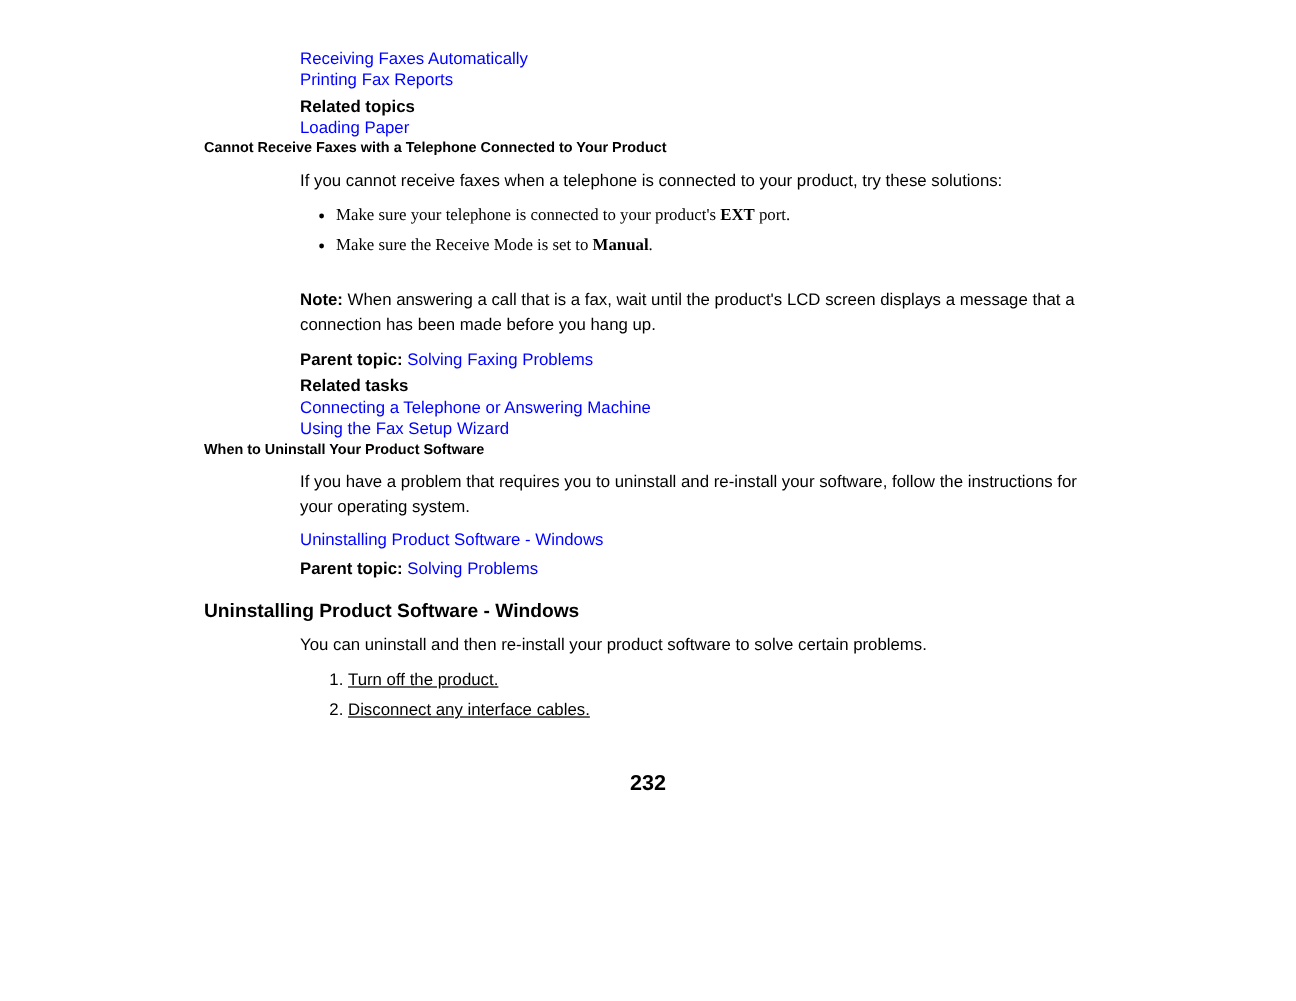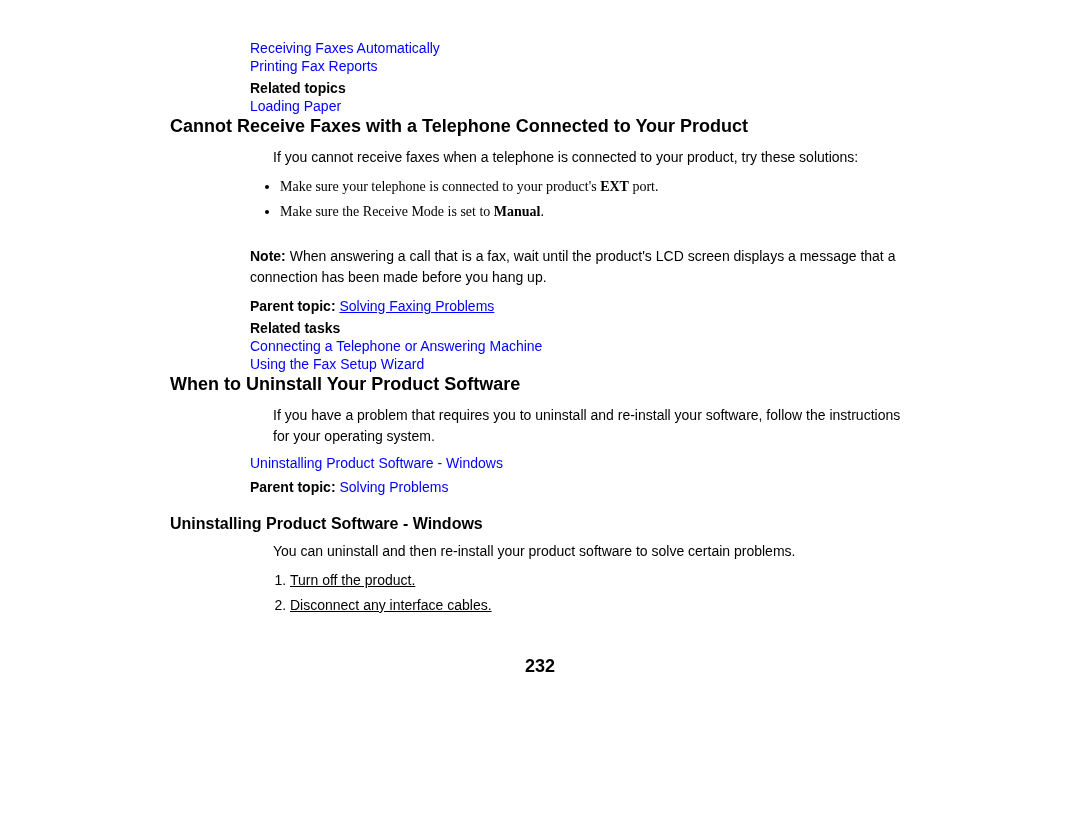--- a/index.html
+++ b/index.html
@@ -27,34 +27,33 @@
       text-decoration: none;
       display: block;
       margin-bottom: 2px;
     }
     .related-topics-label {
       font-weight: bold;
       margin-top: 6px;
       margin-bottom: 2px;
     }
     .section-heading {
-      font-size: 18px;
+      font-size: 12px;
       font-weight: bold;
       margin-bottom: 10px;
     }
     .subsection-heading {
       font-size: 16px;
       font-weight: bold;
       margin-top: 20px;
       margin-bottom: 8px;
     }
     .body-text {
       margin-bottom: 8px;
       line-height: 1.5;
-      margin-left: 23px;
     }
     .bullet-list {
       list-style: disc;
       margin-left: 30px;
       margin-bottom: 8px;
       font-family: Liberation Serif, serif;
     }
     .bullet-list li {
       margin-bottom: 4px;
       line-height: 1.5;
@@ -118,21 +117,21 @@
       <li>Make sure your telephone is connected to your product's <strong>EXT</strong> port.</li>
       <li>Make sure the Receive Mode is set to <strong>Manual</strong>.</li>
     </ul>
 
     <p class="note-block">
       <strong>Note:</strong> When answering a call that is a fax, wait until the product's LCD screen displays a message that a connection has been made before you hang up.
     </p>
 
     <div class="parent-topic-line">
       <strong>Parent topic:</strong>
-      <a class="link" style="display:inline;text-decoration:underline;">Solving Faxing Problems</a>
+      <a class="link" style="display:inline;">Solving Faxing Problems</a>
     </div>
 
     <div class="related-tasks-label">Related tasks</div>
     <a class="link">Connecting a Telephone or Answering Machine</a>
     <a class="link">Using the Fax Setup Wizard</a>
   </div>
 
   <h2 class="section-heading">When to Uninstall Your Product Software</h2>
 
   <div class="indent-block">

